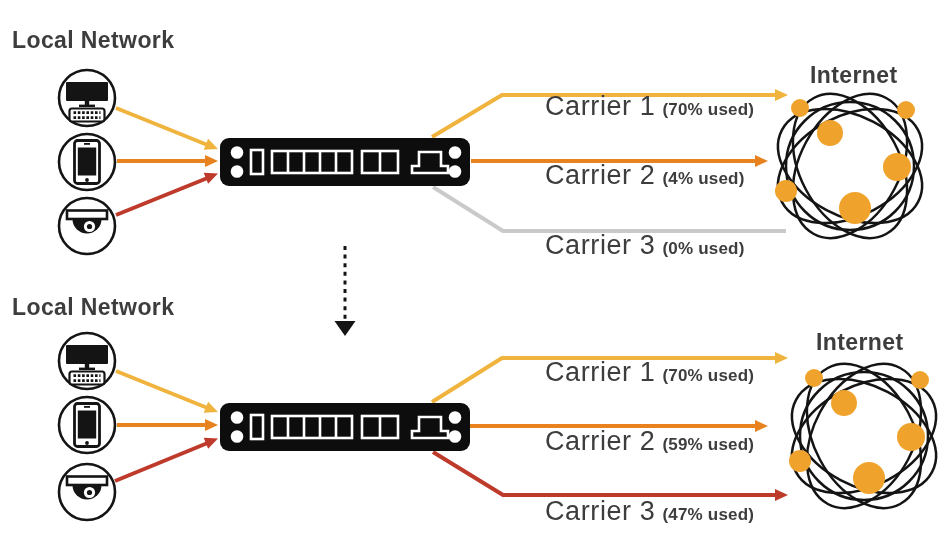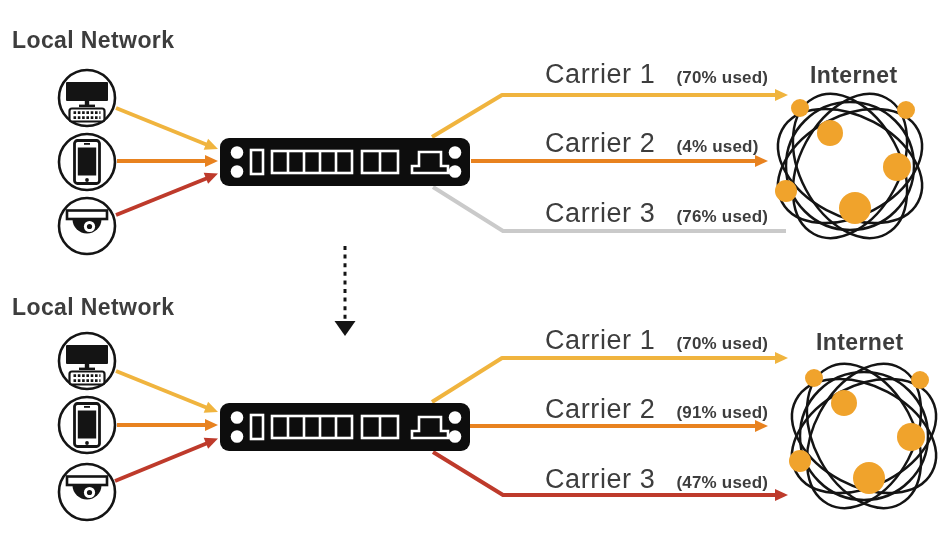--- a/index.html
+++ b/index.html
@@ -26,21 +26,21 @@
   .line    { fill: none; stroke-width: 4; stroke-linejoin: round; stroke-linecap: butt; }
 
   .lbl {
     position: absolute;
     color: var(--c-text, #3d3d3d);
     letter-spacing: 0.4px;
     white-space: nowrap;
     line-height: 1.1;
   }
   .place-lbl { font-size: 23px; font-weight: 700; }
-  .carrier-lbl { display: flex; align-items: baseline; gap: 21px; }
+  .carrier-lbl { display: flex; align-items: baseline; gap: 7px; margin-top: 32px; }
   .carrier-name  { font-size: 27px; font-weight: 400; color: var(--c-text); letter-spacing: 0.6px; }
   .carrier-usage { font-size: 17px; font-weight: 600; color: var(--c-text); letter-spacing: 0.2px; text-align: right; }
 </style>
 </head>
 <body>
 
 <div class="canvas">
 
   <svg class="art" width="950" height="542" viewBox="0 0 950 542">
     <defs>
@@ -177,34 +177,34 @@
   <div class="lbl carrier-lbl" style="left:545px; top:60px">
     <span class="carrier-name">Carrier 1</span>
     <span class="carrier-usage">(70% used)</span>
   </div>
   <div class="lbl carrier-lbl" style="left:545px; top:129px">
     <span class="carrier-name">Carrier 2</span>
     <span class="carrier-usage">(4% used)</span>
   </div>
   <div class="lbl carrier-lbl" style="left:545px; top:199px">
     <span class="carrier-name">Carrier 3</span>
-    <span class="carrier-usage">(76% used)</span>
+    <span class="carrier-usage">(0% used)</span>
   </div>
 
   <div class="lbl place-lbl" style="left:810px; top:63px">Internet</div>
 
   <div class="lbl place-lbl" style="left:12px; top:295px">Local Network</div>
 
   <div class="lbl carrier-lbl" style="left:545px; top:326px">
     <span class="carrier-name">Carrier 1</span>
     <span class="carrier-usage">(70% used)</span>
   </div>
   <div class="lbl carrier-lbl" style="left:545px; top:395px">
     <span class="carrier-name">Carrier 2</span>
-    <span class="carrier-usage">(91% used)</span>
+    <span class="carrier-usage">(59% used)</span>
   </div>
   <div class="lbl carrier-lbl" style="left:545px; top:465px">
     <span class="carrier-name">Carrier 3</span>
     <span class="carrier-usage">(47% used)</span>
   </div>
 
   <div class="lbl place-lbl" style="left:816px; top:330px">Internet</div>
 
 </div>
 

